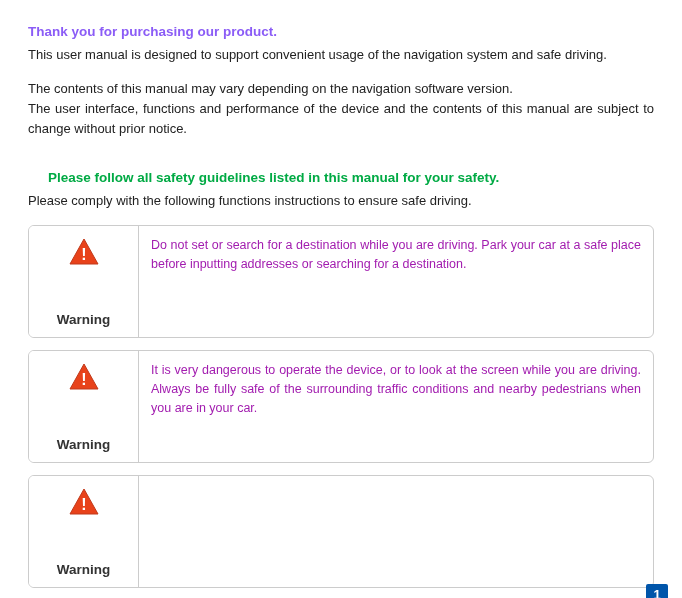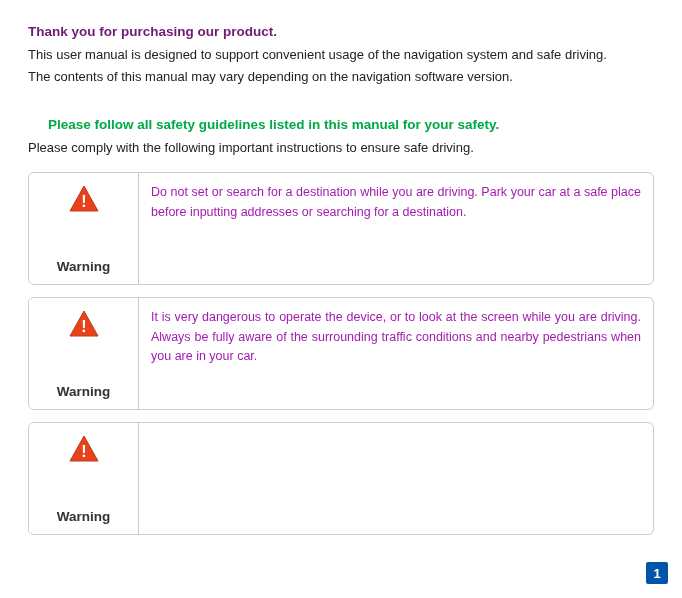--- a/index.html
+++ b/index.html
@@ -8,30 +8,30 @@
       font-size: 13px;
       background: #fff;
       color: #222;
       width: 682px;
       min-height: 598px;
       padding: 24px 28px 20px 28px;
       position: relative;
     }
 
     .thank-you-title {
-      color: #701a75;
+      color: #8b5cf6;
       font-weight: bold;
       font-size: 13.5px;
       margin-bottom: 6px;
     }
 
     .intro-text {
       font-size: 13px;
       line-height: 1.55;
-      margin-bottom: 2px;
+      margin-bottom: 14px;
       text-align: justify;
     }
 
     .content-note {
       font-size: 13px;
       line-height: 1.55;
       margin-bottom: 30px;
       text-align: justify;
     }
 
@@ -106,45 +106,46 @@
 <body>
 
 <p class="thank-you-title">Thank you for purchasing our product.</p>
 
 <div class="intro-text">
   <span>This user manual is designed to support convenient usage of the navigation system and safe driving.</span><br>
 </div>
 
 <div class="content-note">
   <span>The contents of this manual may vary depending on the navigation software version.</span><br>
+  <span>The user interface, functions and performance of the device and the contents of this manual are subject to change without prior notice.</span>
 </div>
 
 <p class="safety-title">Please follow all safety guidelines listed in this manual for your safety.</p>
-<p class="safety-intro">Please comply with the following important instructions to ensure safe driving.</p>
+<p class="safety-intro">Please comply with the following functions instructions to ensure safe driving.</p>
 
 <div id="warnings-container">
 <div class="warning-box">
       <div class="warning-left">
         <svg width="32" height="32" viewBox="0 0 32 32">
           <polygon points="16,3 30,28 2,28" fill="#e8421a" stroke="#c0391a" stroke-width="1"></polygon>
           <text x="16" y="24" text-anchor="middle" font-size="16" font-weight="bold" fill="#fff">!</text>
         </svg>
         <span class="warning-label">Warning</span>
       </div>
       <div class="warning-text">Do not set or search for a destination while you are driving. Park your car at a safe place before inputting addresses or searching for a destination.</div>
     </div>
     <div class="warning-box">
       <div class="warning-left">
         <svg width="32" height="32" viewBox="0 0 32 32">
           <polygon points="16,3 30,28 2,28" fill="#e8421a" stroke="#c0391a" stroke-width="1"></polygon>
           <text x="16" y="24" text-anchor="middle" font-size="16" font-weight="bold" fill="#fff">!</text>
         </svg>
         <span class="warning-label">Warning</span>
       </div>
-      <div class="warning-text">It is very dangerous to operate the device, or to look at the screen while you are driving. Always be fully aware of the surrounding traffic conditions and nearby pedestrians when you are in your car.</div>
+      <div class="warning-text">It is very dangerous to operate the device, or to look at the screen while you are driving. Always be fully safe of the surrounding traffic conditions and nearby pedestrians when you are in your car.</div>
     </div>
     <div class="warning-box">
       <div class="warning-left">
         <svg width="32" height="32" viewBox="0 0 32 32">
           <polygon points="16,3 30,28 2,28" fill="#e8421a" stroke="#c0391a" stroke-width="1"></polygon>
           <text x="16" y="24" text-anchor="middle" font-size="16" font-weight="bold" fill="#fff">!</text>
         </svg>
         <span class="warning-label">Warning</span>
       </div>
     </div>

